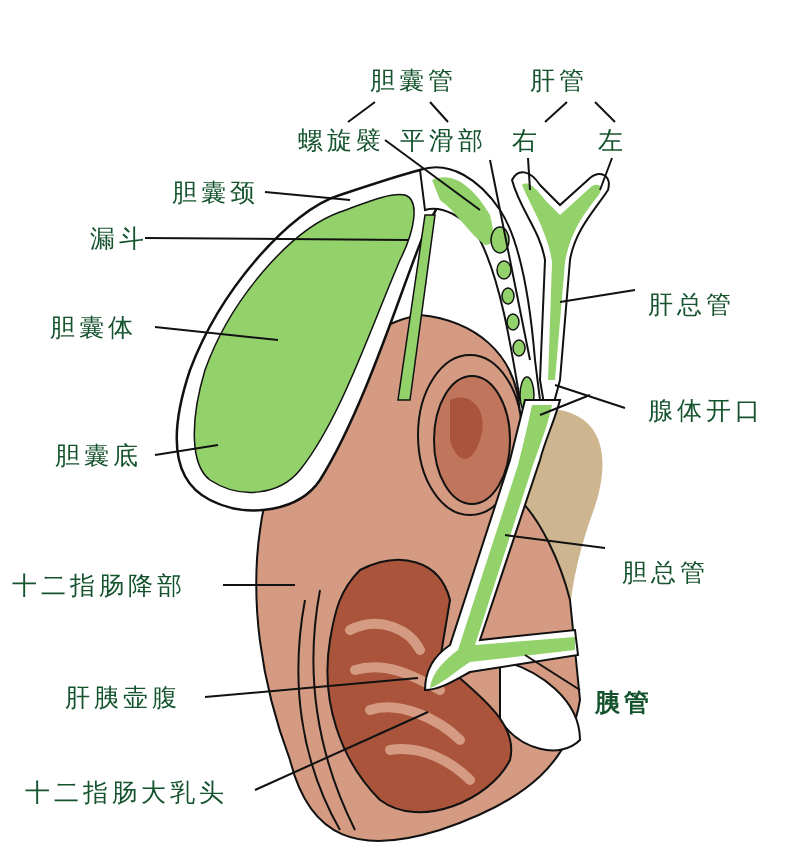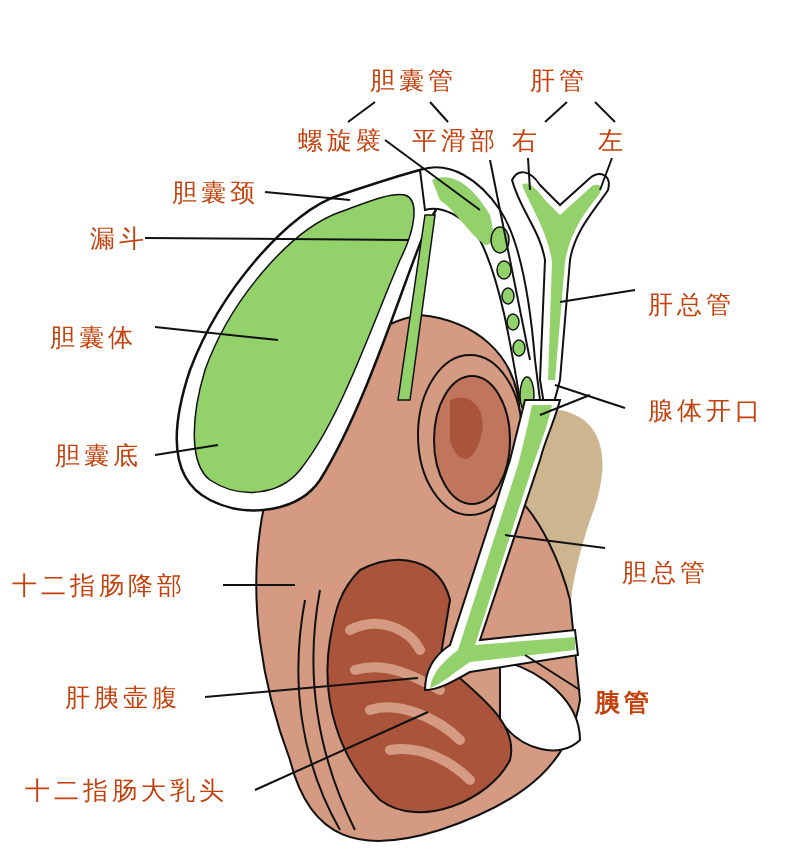--- a/index.html
+++ b/index.html
@@ -1,19 +1,19 @@
 <!DOCTYPE html>
 <html><head>
   <meta charset="utf-8">
   <style>
     html, body { margin: 0; padding: 0; background: #ffffff; }
     body { width: 797px; height: 867px; position: relative; overflow: hidden;
            font-family: "DejaVu Sans", sans-serif; }
     #diagram { position: absolute; left: 0; top: 0; width: 797px; height: 867px; }
-    .label { position: absolute; font-size: 25px; color: #c2410c; letter-spacing: 4px;
+    .label { position: absolute; font-size: 25px; color: #14532d; letter-spacing: 4px;
              white-space: nowrap; line-height: 1; font-family: "DejaVu Sans", sans-serif; }
   </style>
 </head>
 <body>
 
 <svg id="diagram" viewBox="0 0 797 867" xmlns="http://www.w3.org/2000/svg">
 
   <path d="M560,410 C610,420 610,470 590,520 C570,580 560,640 580,700 C560,730 520,740 500,720 C470,700 470,650 460,610 L440,520 C470,470 520,420 560,410 Z" fill="#cdb58f" stroke="none"></path>
 
   <path d="M420,315 C470,320 520,350 520,420 L520,500 C540,520 560,560 570,600 L580,700 C570,760 530,800 440,830 C360,855 310,840 290,760 C260,680 250,600 260,530 C270,450 330,330 420,315 Z" fill="#d59a82" stroke="#111" stroke-width="2"></path>
@@ -69,26 +69,26 @@
     <line x1="223" y1="585" x2="295" y2="585"></line>
     <line x1="205" y1="697" x2="418" y2="678"></line>
     <line x1="255" y1="790" x2="428" y2="712"></line>
     <line x1="525" y1="655" x2="580" y2="690"></line>
   </g>
 </svg>
 
 <div class="label" style="left:370px;top:68px;">胆囊管</div>
 <div class="label" style="left:530px;top:68px;">肝管</div>
 <div class="label" style="left:298px;top:128px;">螺旋襞</div>
-<div class="label" style="left:412px;top:128px;">平滑部</div>
+<div class="label" style="left:400px;top:128px;">平滑部</div>
 <div class="label" style="left:512px;top:128px;">右</div>
 <div class="label" style="left:598px;top:128px;">左</div>
 <div class="label" style="left:172px;top:180px;font-family:Liberation Serif, serif;">胆囊颈</div>
 <div class="label" style="left:80px;top:226px;margin-left:10px;">漏斗</div>
-<div class="label" style="left:50px;top:327px;font-family:Liberation Mono, monospace;">胆囊体</div>
+<div class="label" style="left:50px;top:315px;">胆囊体</div>
 <div class="label" style="left:648px;top:292px;">肝总管</div>
 <div class="label" style="left:632px;top:398px;margin-left:16px;">腺体开口</div>
 <div class="label" style="left:55px;top:443px;">胆囊底</div>
 <div class="label" style="left:622px;top:536px;margin-top:24px;">胆总管</div>
 <div class="label" style="left:12px;top:573px;">十二指肠降部</div>
 <div class="label" style="left:65px;top:685px;">肝胰壶腹</div>
 <div class="label" style="left:595px;top:690px;font-weight:bold;">胰管</div>
-<div class="label" style="left:25px;top:780px;font-family:Liberation Mono, monospace;">十二指肠大乳头</div>
+<div class="label" style="left:25px;top:780px;">十二指肠大乳头</div>
 
 </body></html>

